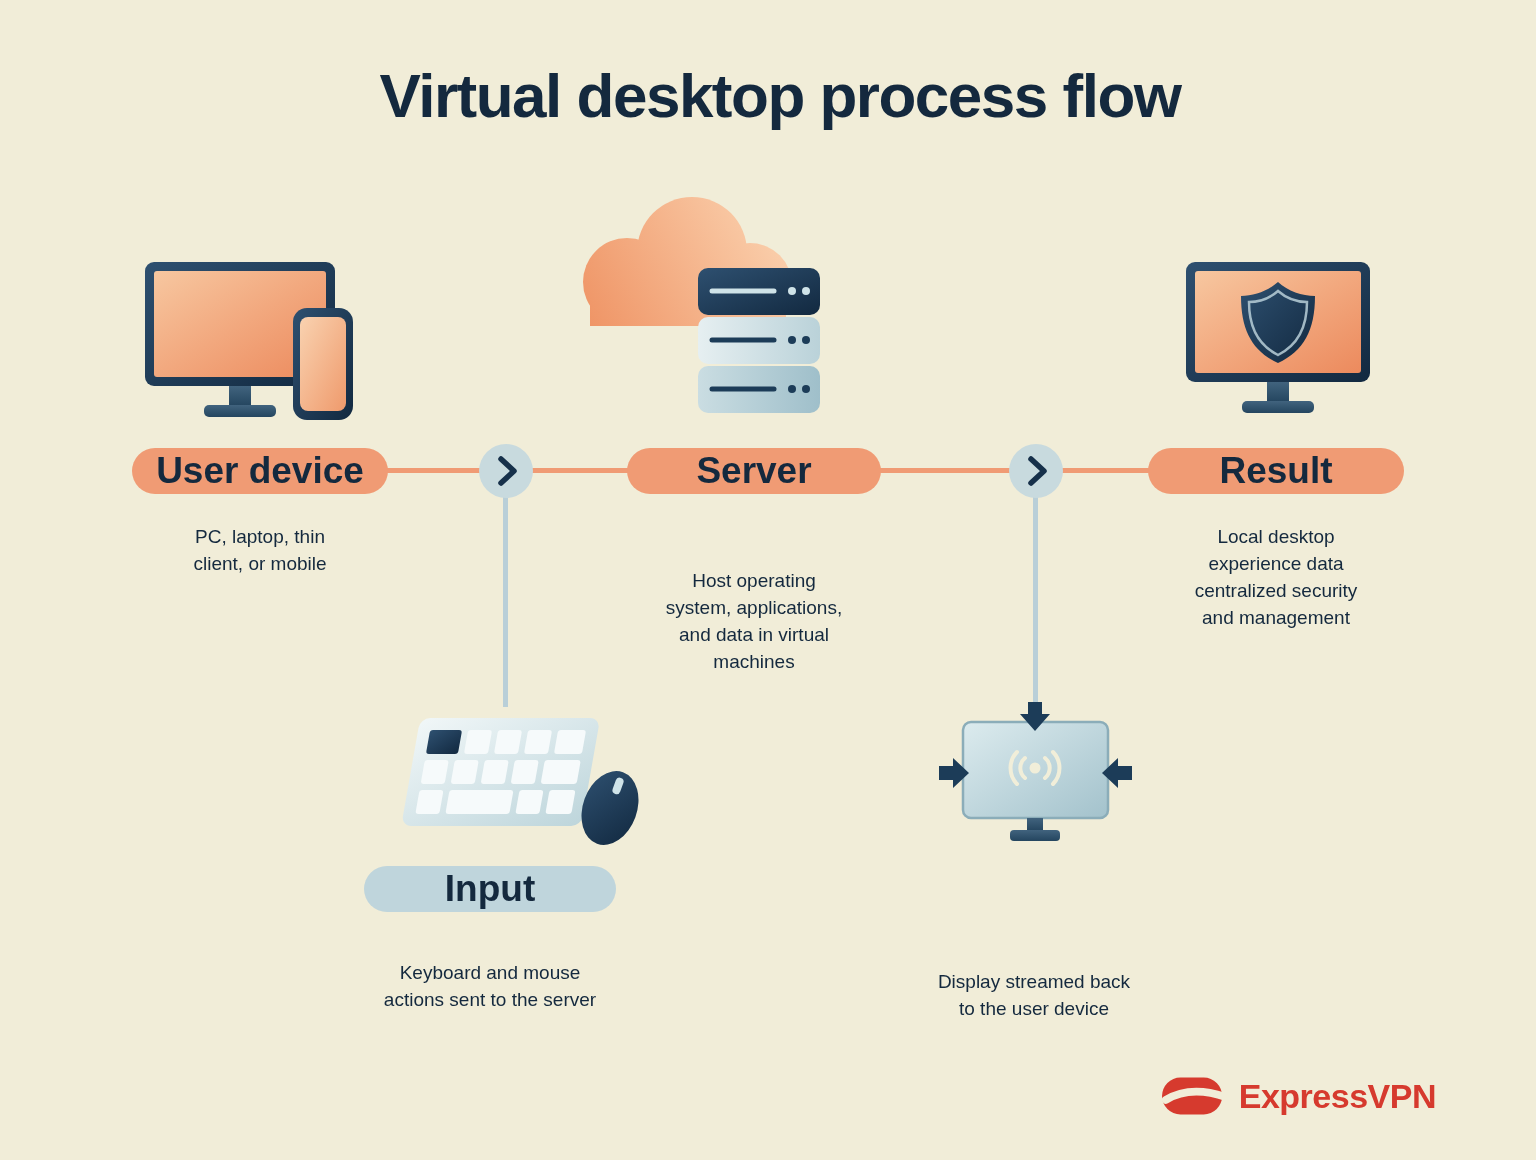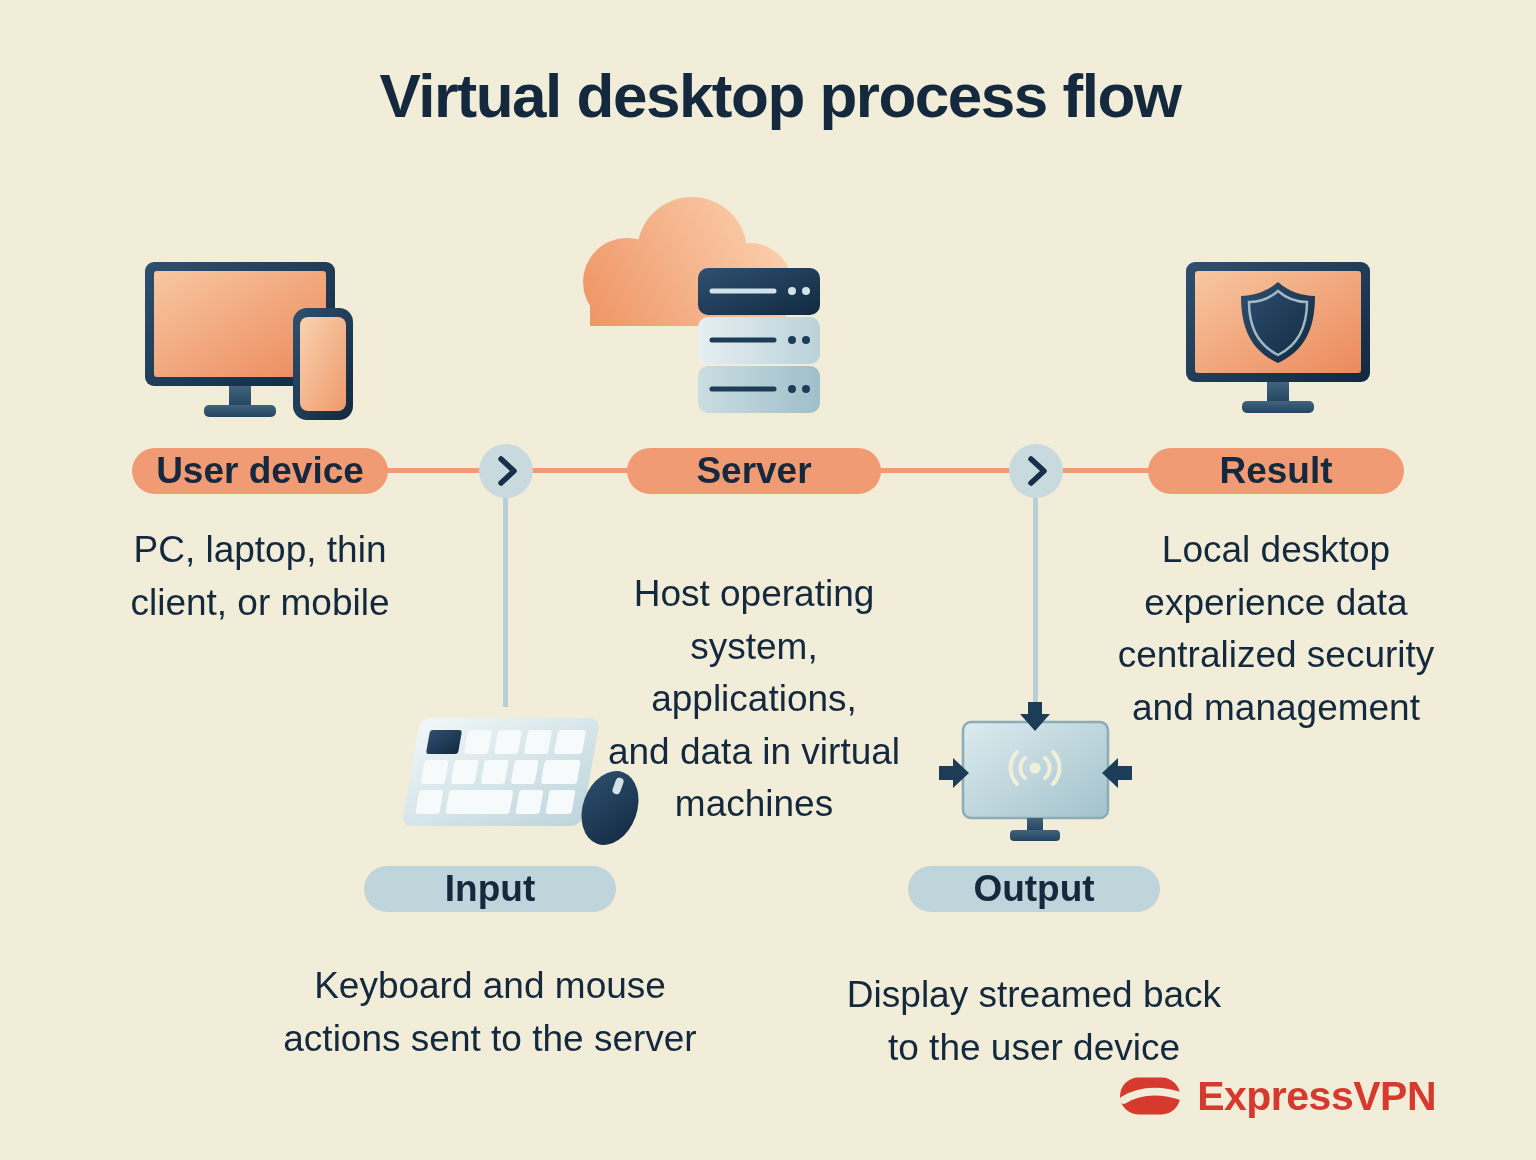--- a/index.html
+++ b/index.html
@@ -36,30 +36,30 @@
   .chev { position:absolute; z-index:3; width:54px; height:54px; }
   .chev-1 { left:479px;  top:444px; }
   .chev-2 { left:1009px; top:444px; }
   .icon { position:absolute; z-index:2; line-height:0; }
   .icon-user   { left:145px;  top:262px; }
   .icon-server { left:570px;  top:190px; }
   .icon-result { left:1186px; top:262px; }
   .icon-input  { left:398px;  top:708px; }
   .icon-output { left:933px;  top:702px; }
   .desc {
-    position:absolute; text-align:center; font-size:37px; line-height:1.42;
+    position:absolute; text-align:center; font-size:19px; line-height:1.42;
     white-space:pre-line; z-index:2; color:var(--text-navy,#14293e);
   }
   .desc-user   { left:110px;  width:300px; top:524px; }
   .desc-server { left:589px;  width:330px; top:524px;margin-top:44px; }
   .desc-result { left:1116px; width:320px; top:524px; }
   .desc-input  { left:280px;  width:420px; top:960px; }
   .desc-output { left:824px;  width:420px; top:940px;margin-top:29px; }
   .logo { position:absolute; right:100px; top:1072px; display:flex; align-items:center; gap:13px; z-index:3; }
-  .logo-text { font-size:41px; font-weight:700; color:var(--brand-red,#d63a2e); letter-spacing:-0.5px; }
+  .logo-text { font-size:34px; font-weight:700; color:var(--brand-red,#d63a2e); letter-spacing:-0.5px; }
 </style>
 </head>
 <body>
 
 <svg width="0" height="0" style="position:absolute">
   <defs>
     <linearGradient id="gOrange" x1="0" y1="0" x2="1" y2="1">
       <stop offset="0" stop-color="#f7c7a0"></stop>
         <stop offset="0.5" stop-color="#f2a87e"></stop>
         <stop offset="1" stop-color="#ec8a5d"></stop>
@@ -218,21 +218,20 @@
     <svg width="54" height="54" viewBox="0 0 54 54">
       <circle cx="27" cy="27" r="27" fill="#c8dade"></circle>
       <path d="M22 15 L35 27 L22 39" stroke="#16304a" stroke-width="5.5" fill="none" stroke-linecap="round" stroke-linejoin="round"></path>
     </svg>
   </div>
 
   <div class="pill orange pill-user">User device</div>
   <div class="pill orange pill-server">Server</div>
   <div class="pill orange pill-result">Result</div>
   <div class="pill blue pill-input">Input</div>
-  <div class="pill blue pill-output">Output</div>
 
   <div class="desc desc-user">PC, laptop, thin
 client, or mobile</div>
   <div class="desc desc-server">Host operating
 system, applications,
 and data in virtual
 machines</div>
   <div class="desc desc-result">Local desktop
 experience data
 centralized security

